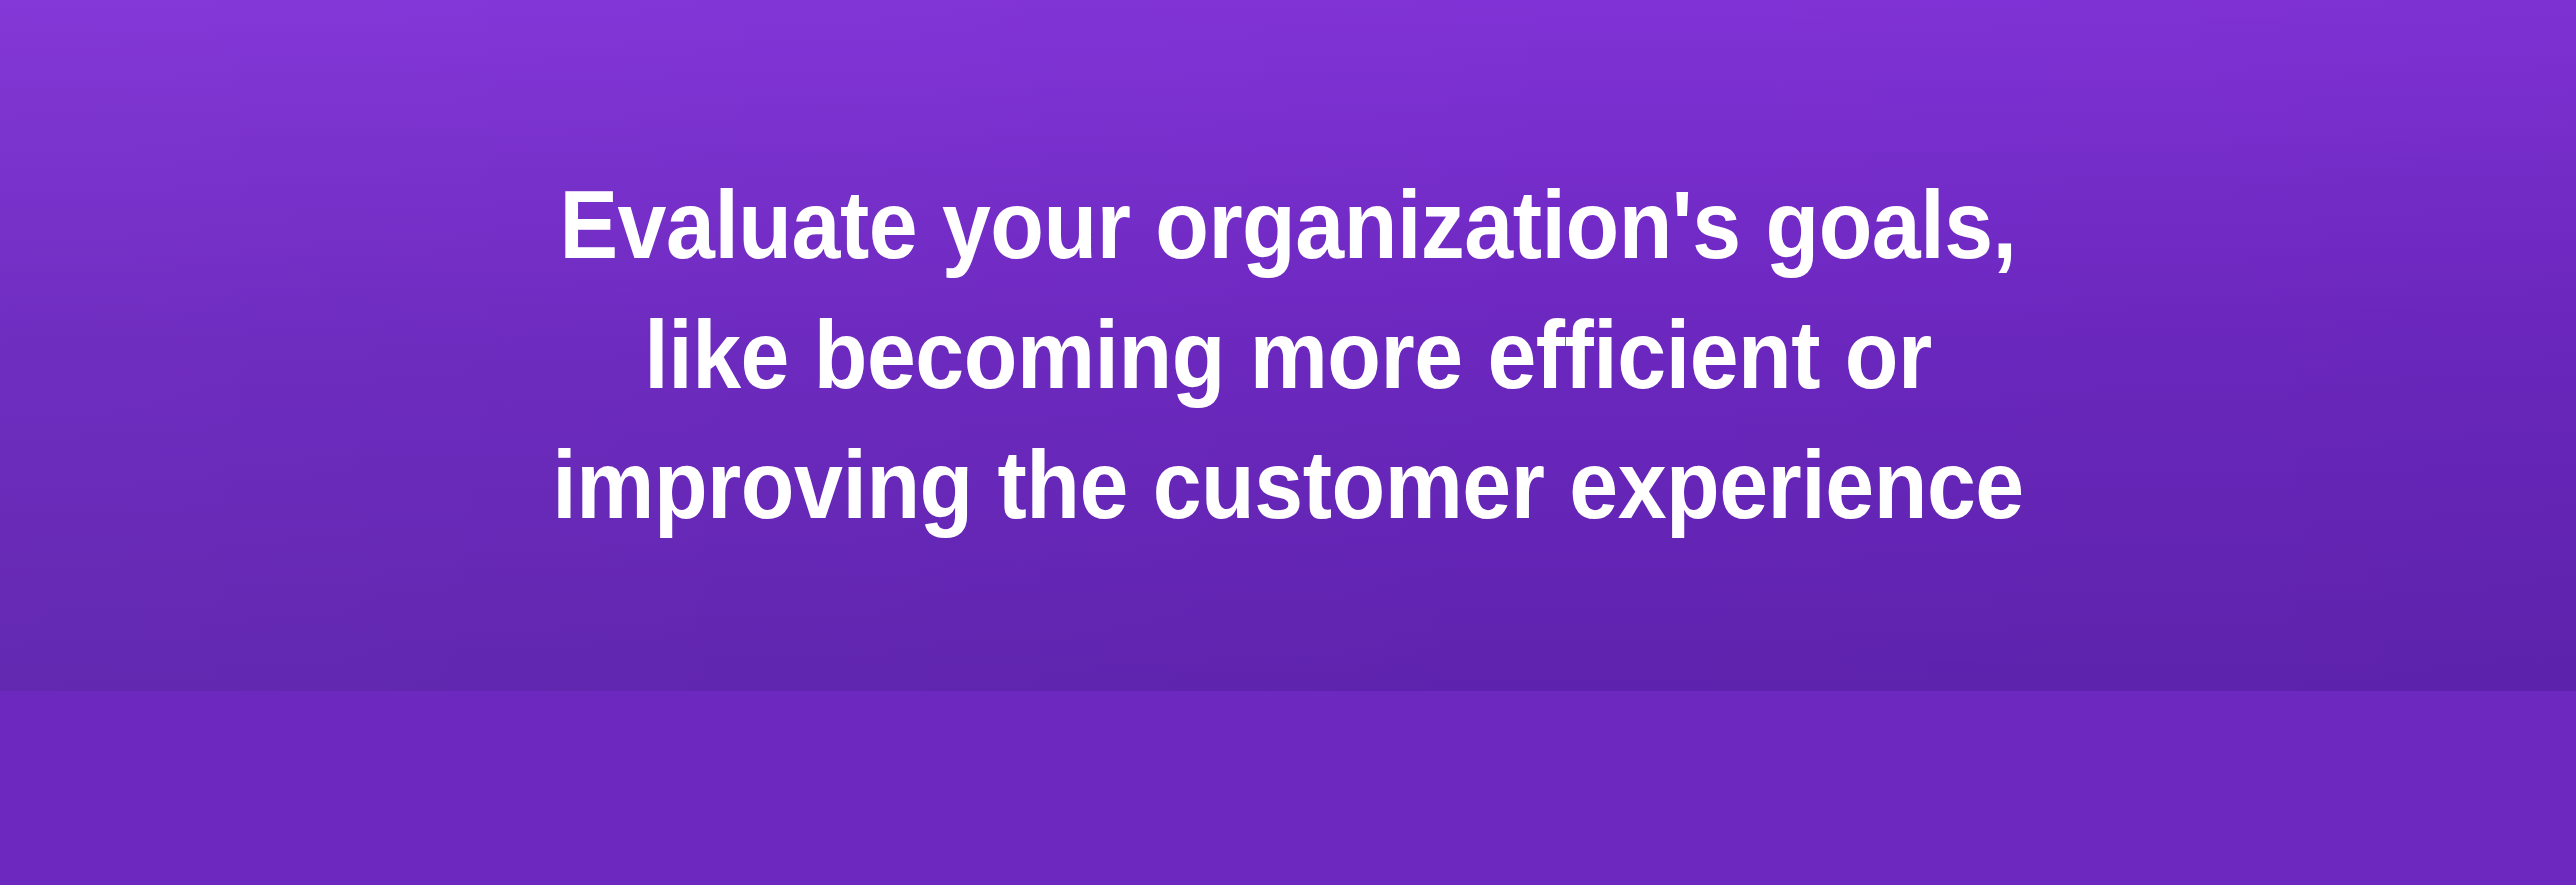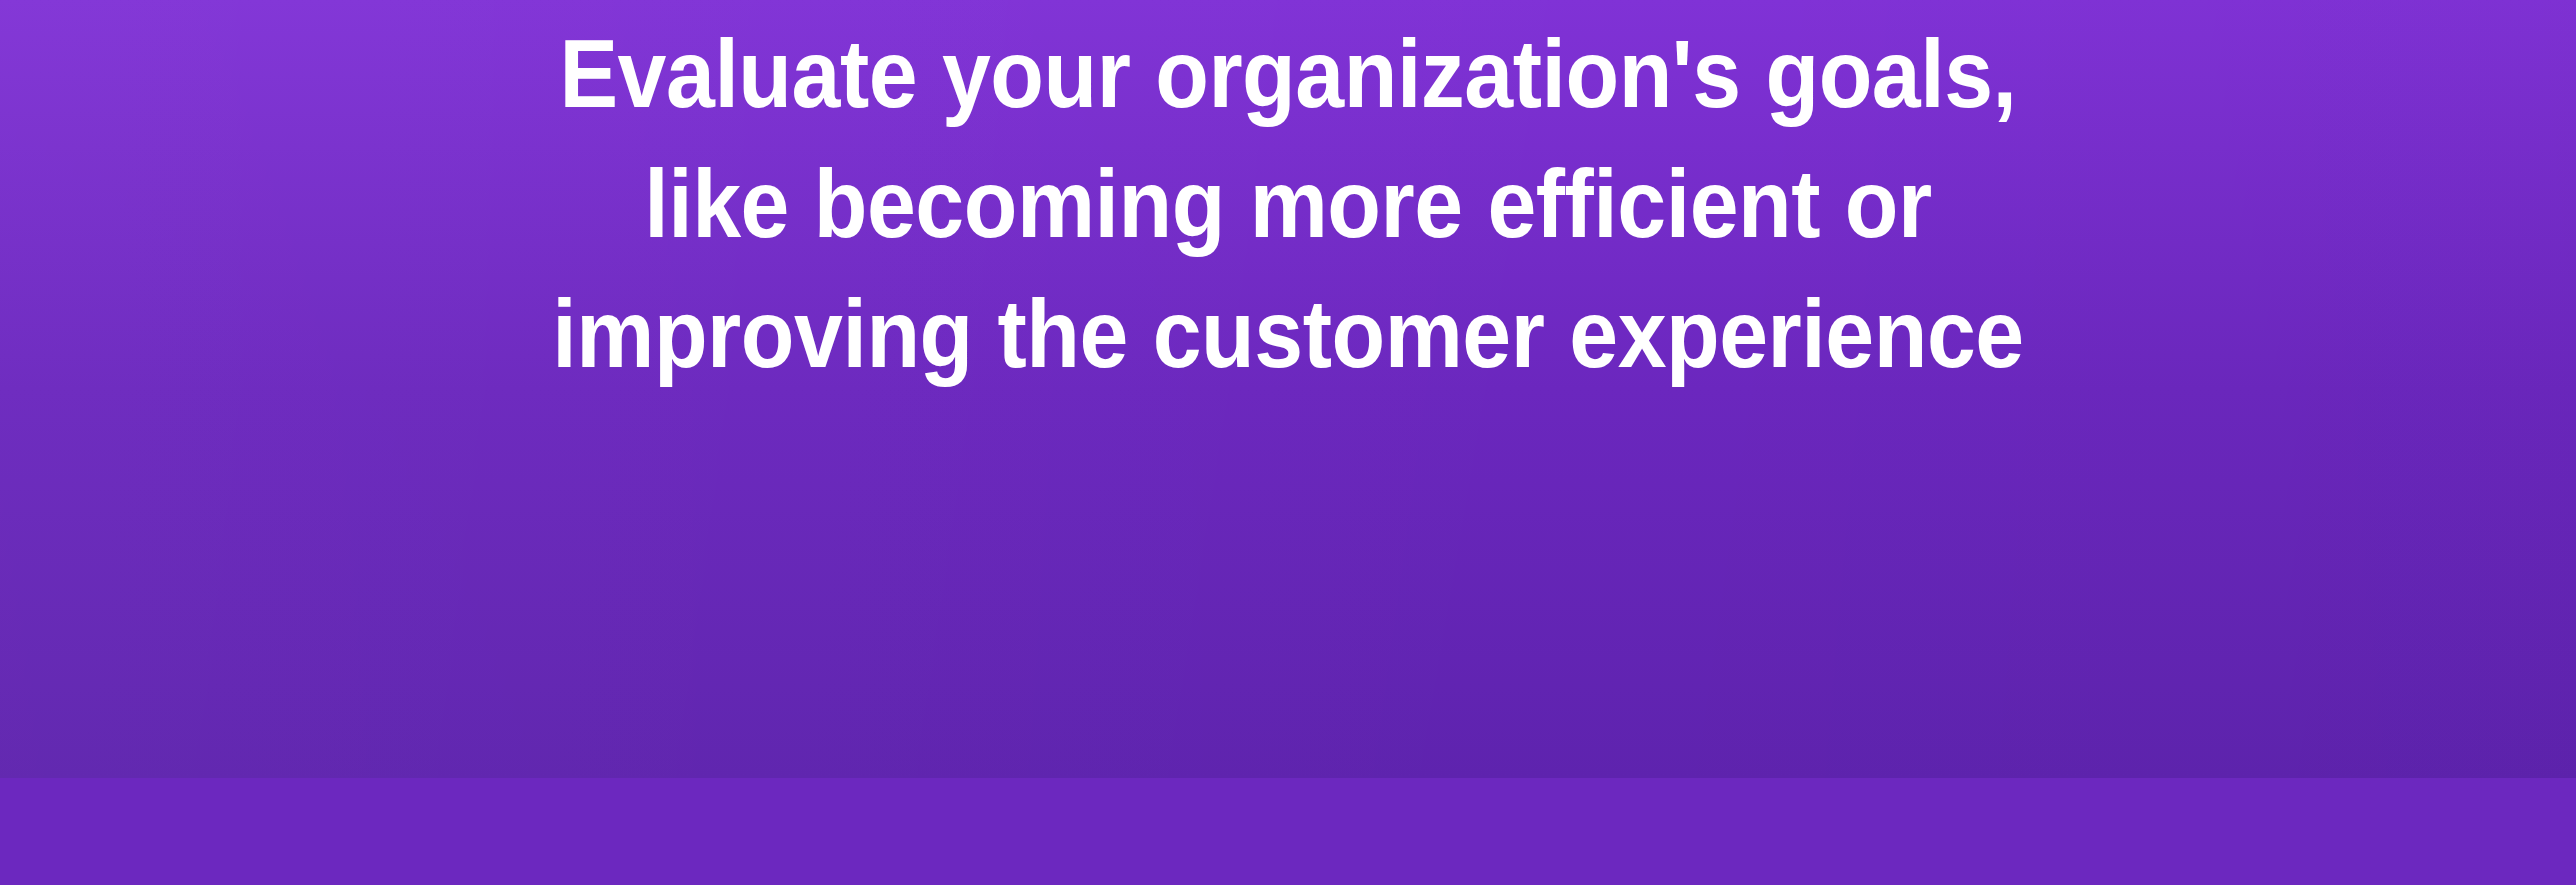--- a/index.html
+++ b/index.html
@@ -13,24 +13,24 @@
 
   body {
     font-family: "Liberation Sans", sans-serif;
     background: #6C28BF;
   }
 
   
   .banner {
     position: relative;
     width: 2576px;
-    height: 778px;
+    height: 691px;
     box-sizing: border-box;
     display: flex;
-    align-items: flex-start;
+    align-items: center;
     justify-content: center;
     
     background-image: linear-gradient(180deg,
         #8032D6 0%,
         #7B2FD1 12%,
         #7229C7 32%,
         #6B27BE 50%,
         #6525B6 70%,
         #6124B0 86%,
         #5E23AE 100%);

